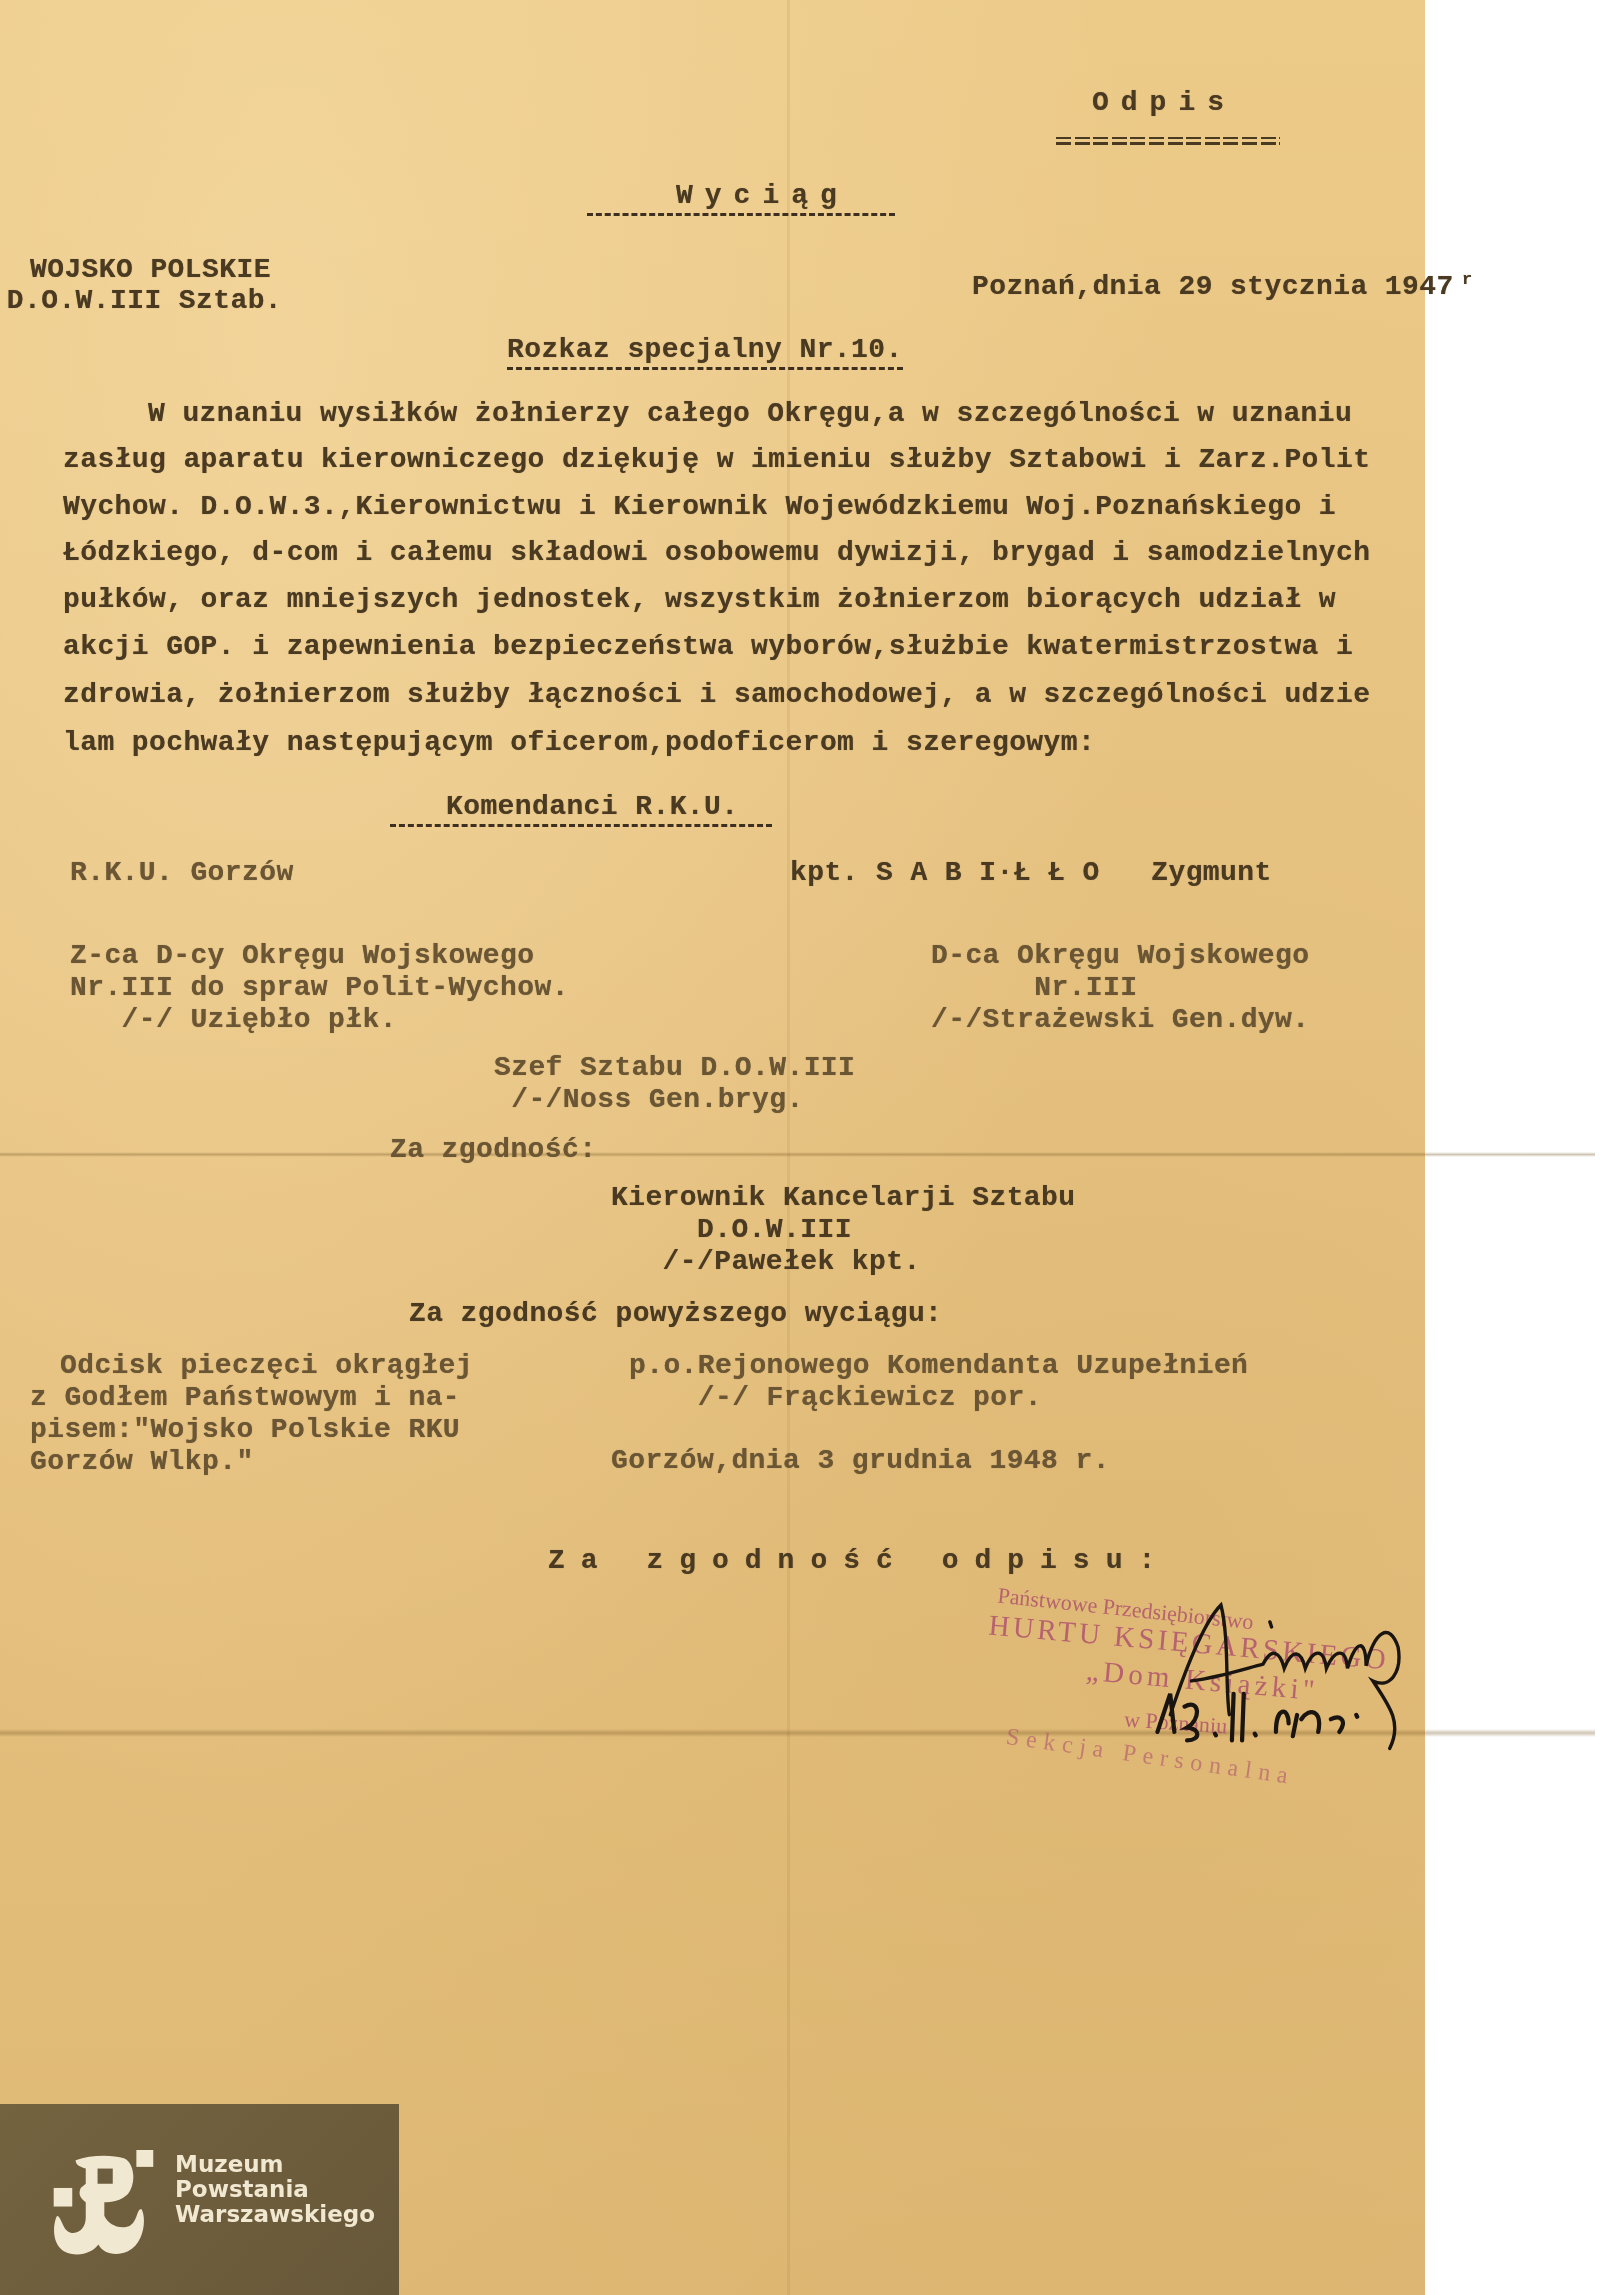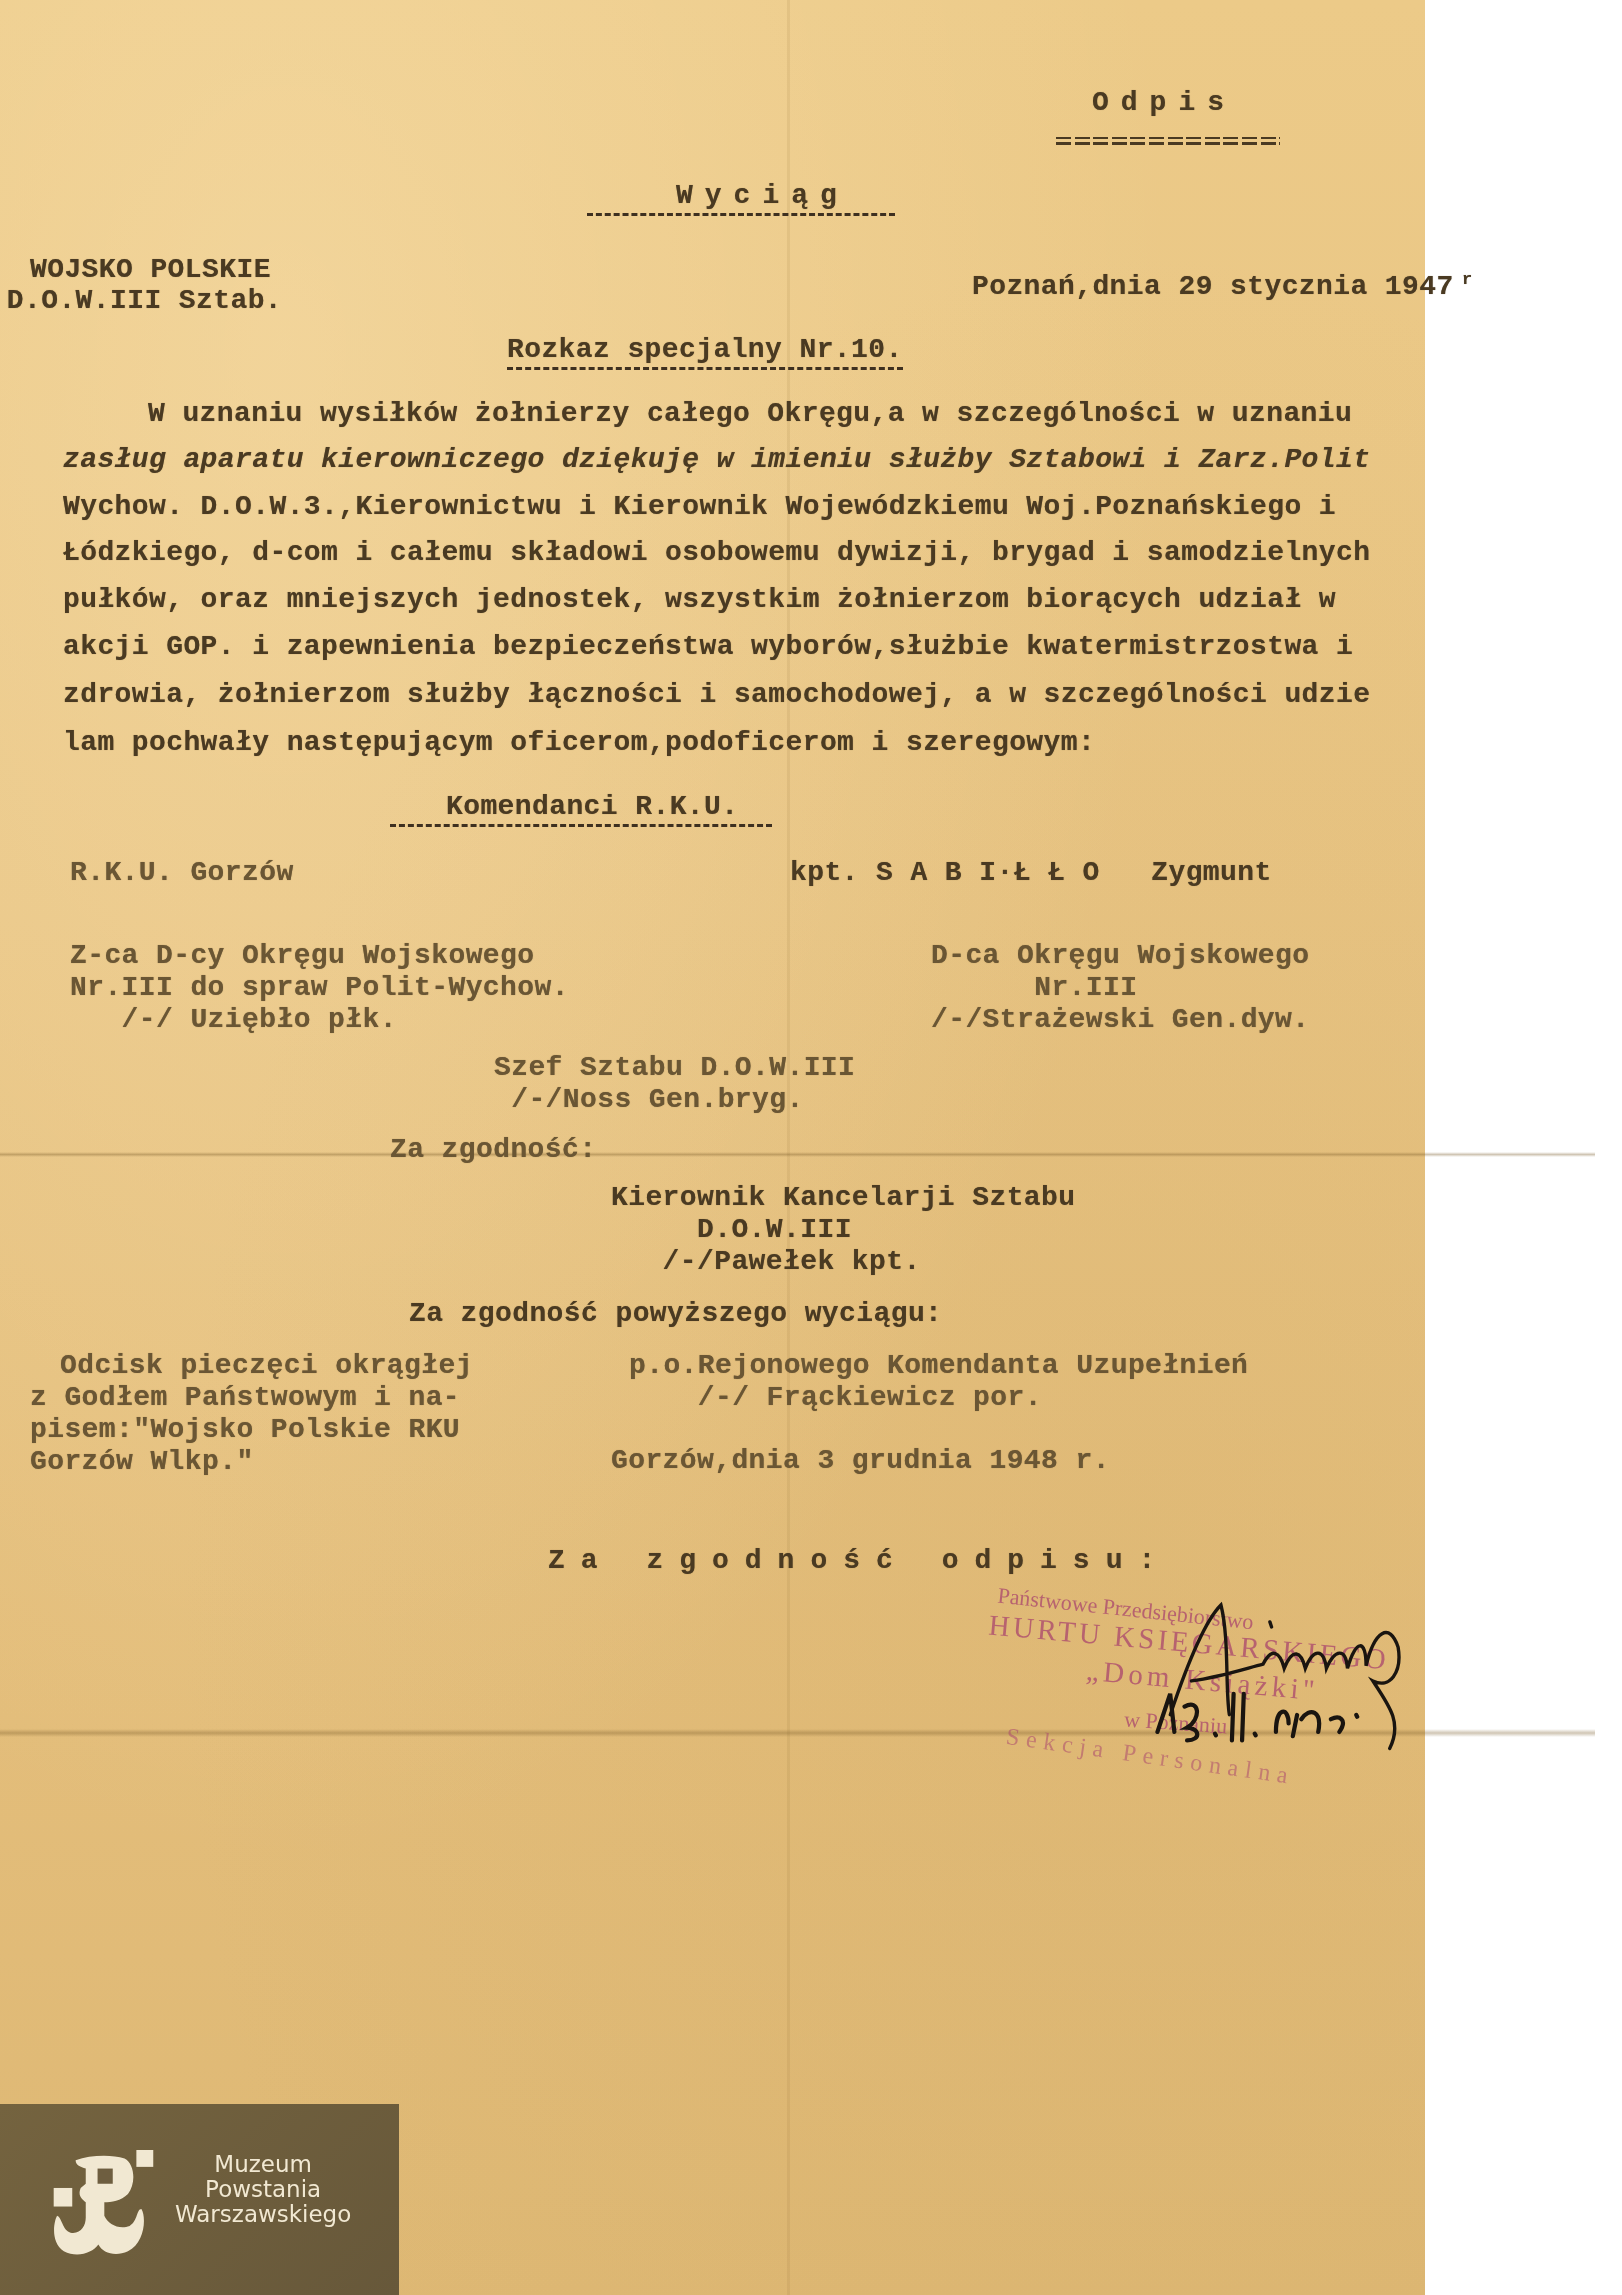--- a/index.html
+++ b/index.html
@@ -51,21 +51,21 @@
     position: absolute;
   }
   .logo-box {
     position: absolute; left: 0; top: 2104px; width: 399px; height: 192px;
     background: #6e5e40;
     background: linear-gradient(135deg, #74633f, #67583a);
   }
   .logo-text {
     position: absolute; left: 175px; top: 48px;
     font-family: "DejaVu Sans", "Liberation Sans", sans-serif;
-    font-weight: normal; color: #f1e8d2; font-size: 23px; line-height: 25px; text-align: center;
+    font-weight: bold; color: #f1e8d2; font-size: 23px; line-height: 25px;
   }
   .logo-text div { white-space: nowrap; }
 </style>
 </head>
 <body>
 
 <div class="paper">
   <div class="fold-v" style="left:787px;"></div>
   <div class="fold-h" style="top:1152px;"></div>
   <div class="fold-h" style="top:1729px; height:7.6px;"></div>
@@ -76,21 +76,21 @@
   <div class="t spaced ul" style="left:587px; top:181px; padding-left:89px; padding-right:46px;">Wyciąg</div>
 
   <div class="t" style="left:30px; top:255px;">WOJSKO POLSKIE</div>
   <div class="t" style="left:6.8px; top:286px;">D.O.W.III Sztab.</div>
 
   <div class="t" style="left:972px; top:272px;"><span>Poznań,dnia 29 stycznia 1947</span><span class="sup">r</span></div>
 
   <div class="t ul" style="left:507px; top:335px;">Rozkaz specjalny Nr.10.</div>
 
   <div class="t" style="left:148px; top:399px;">W uznaniu wysiłków żołnierzy całego Okręgu,a w szczególności w uznaniu</div>
-  <div class="t" style="left:63px; top:445px;font-style:italic;">zasług aparatu kierowniczego dziękuję w imieniu służby Sztabowi i Zarz.Polit</div>
+  <div class="t" style="left:63px; top:445px;">zasług aparatu kierowniczego dziękuję w imieniu służby Sztabowi i Zarz.Polit</div>
   <div class="t" style="left:63px; top:492px;">Wychow. D.O.W.3.,Kierownictwu i Kierownik Wojewódzkiemu Woj.Poznańskiego i</div>
   <div class="t" style="left:63px; top:538px;">Łódzkiego, d-com i całemu składowi osobowemu dywizji, brygad i samodzielnych</div>
   <div class="t" style="left:63px; top:585px;">pułków, oraz mniejszych jednostek, wszystkim żołnierzom biorących udział w</div>
   <div class="t" style="left:63px; top:632px;">akcji GOP. i zapewnienia bezpieczeństwa wyborów,służbie kwatermistrzostwa i</div>
   <div class="t" style="left:63px; top:680px;">zdrowia, żołnierzom służby łączności i samochodowej, a w szczególności udzie</div>
   <div class="t" style="left:63px; top:728px;text-align:center;">lam pochwały następującym oficerom,podoficerom i szeregowym:</div>
 
   <div class="t ul" style="left:390px; top:792px; padding-left:56px; padding-right:34px;">Komendanci R.K.U.</div>
 
   <div class="t faint" style="left:70px; top:858px;">R.K.U. Gorzów</div>

